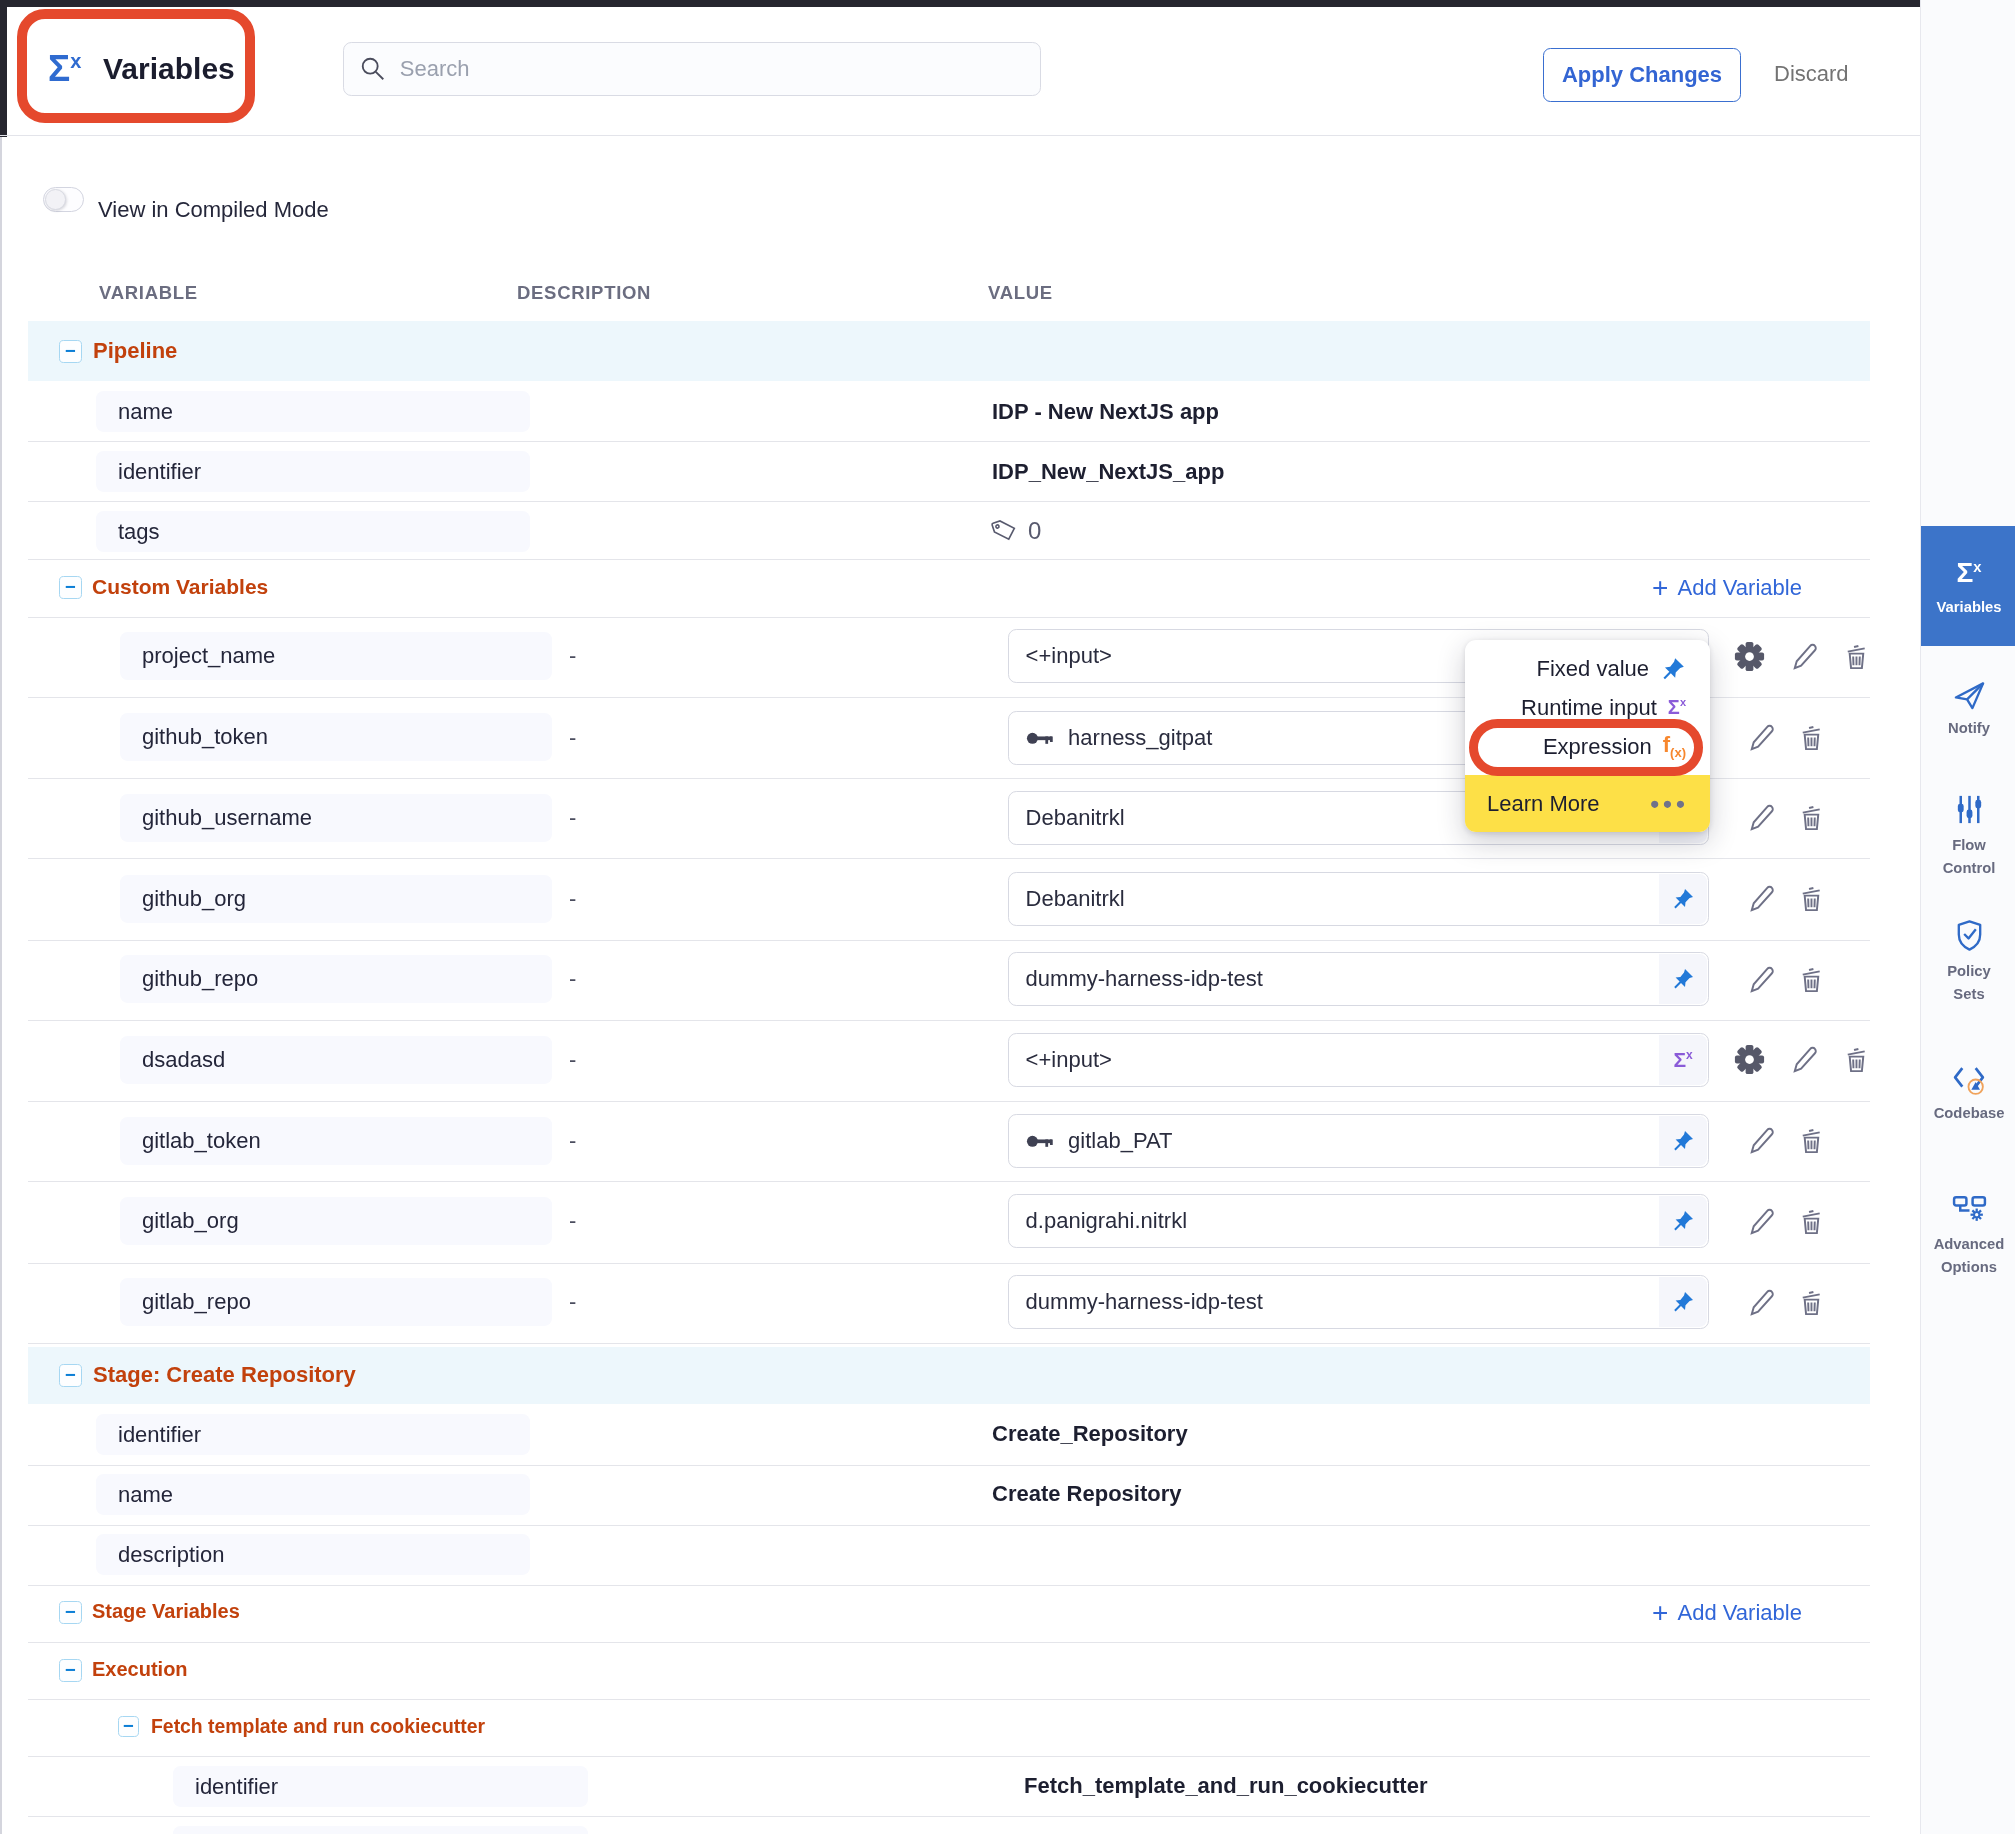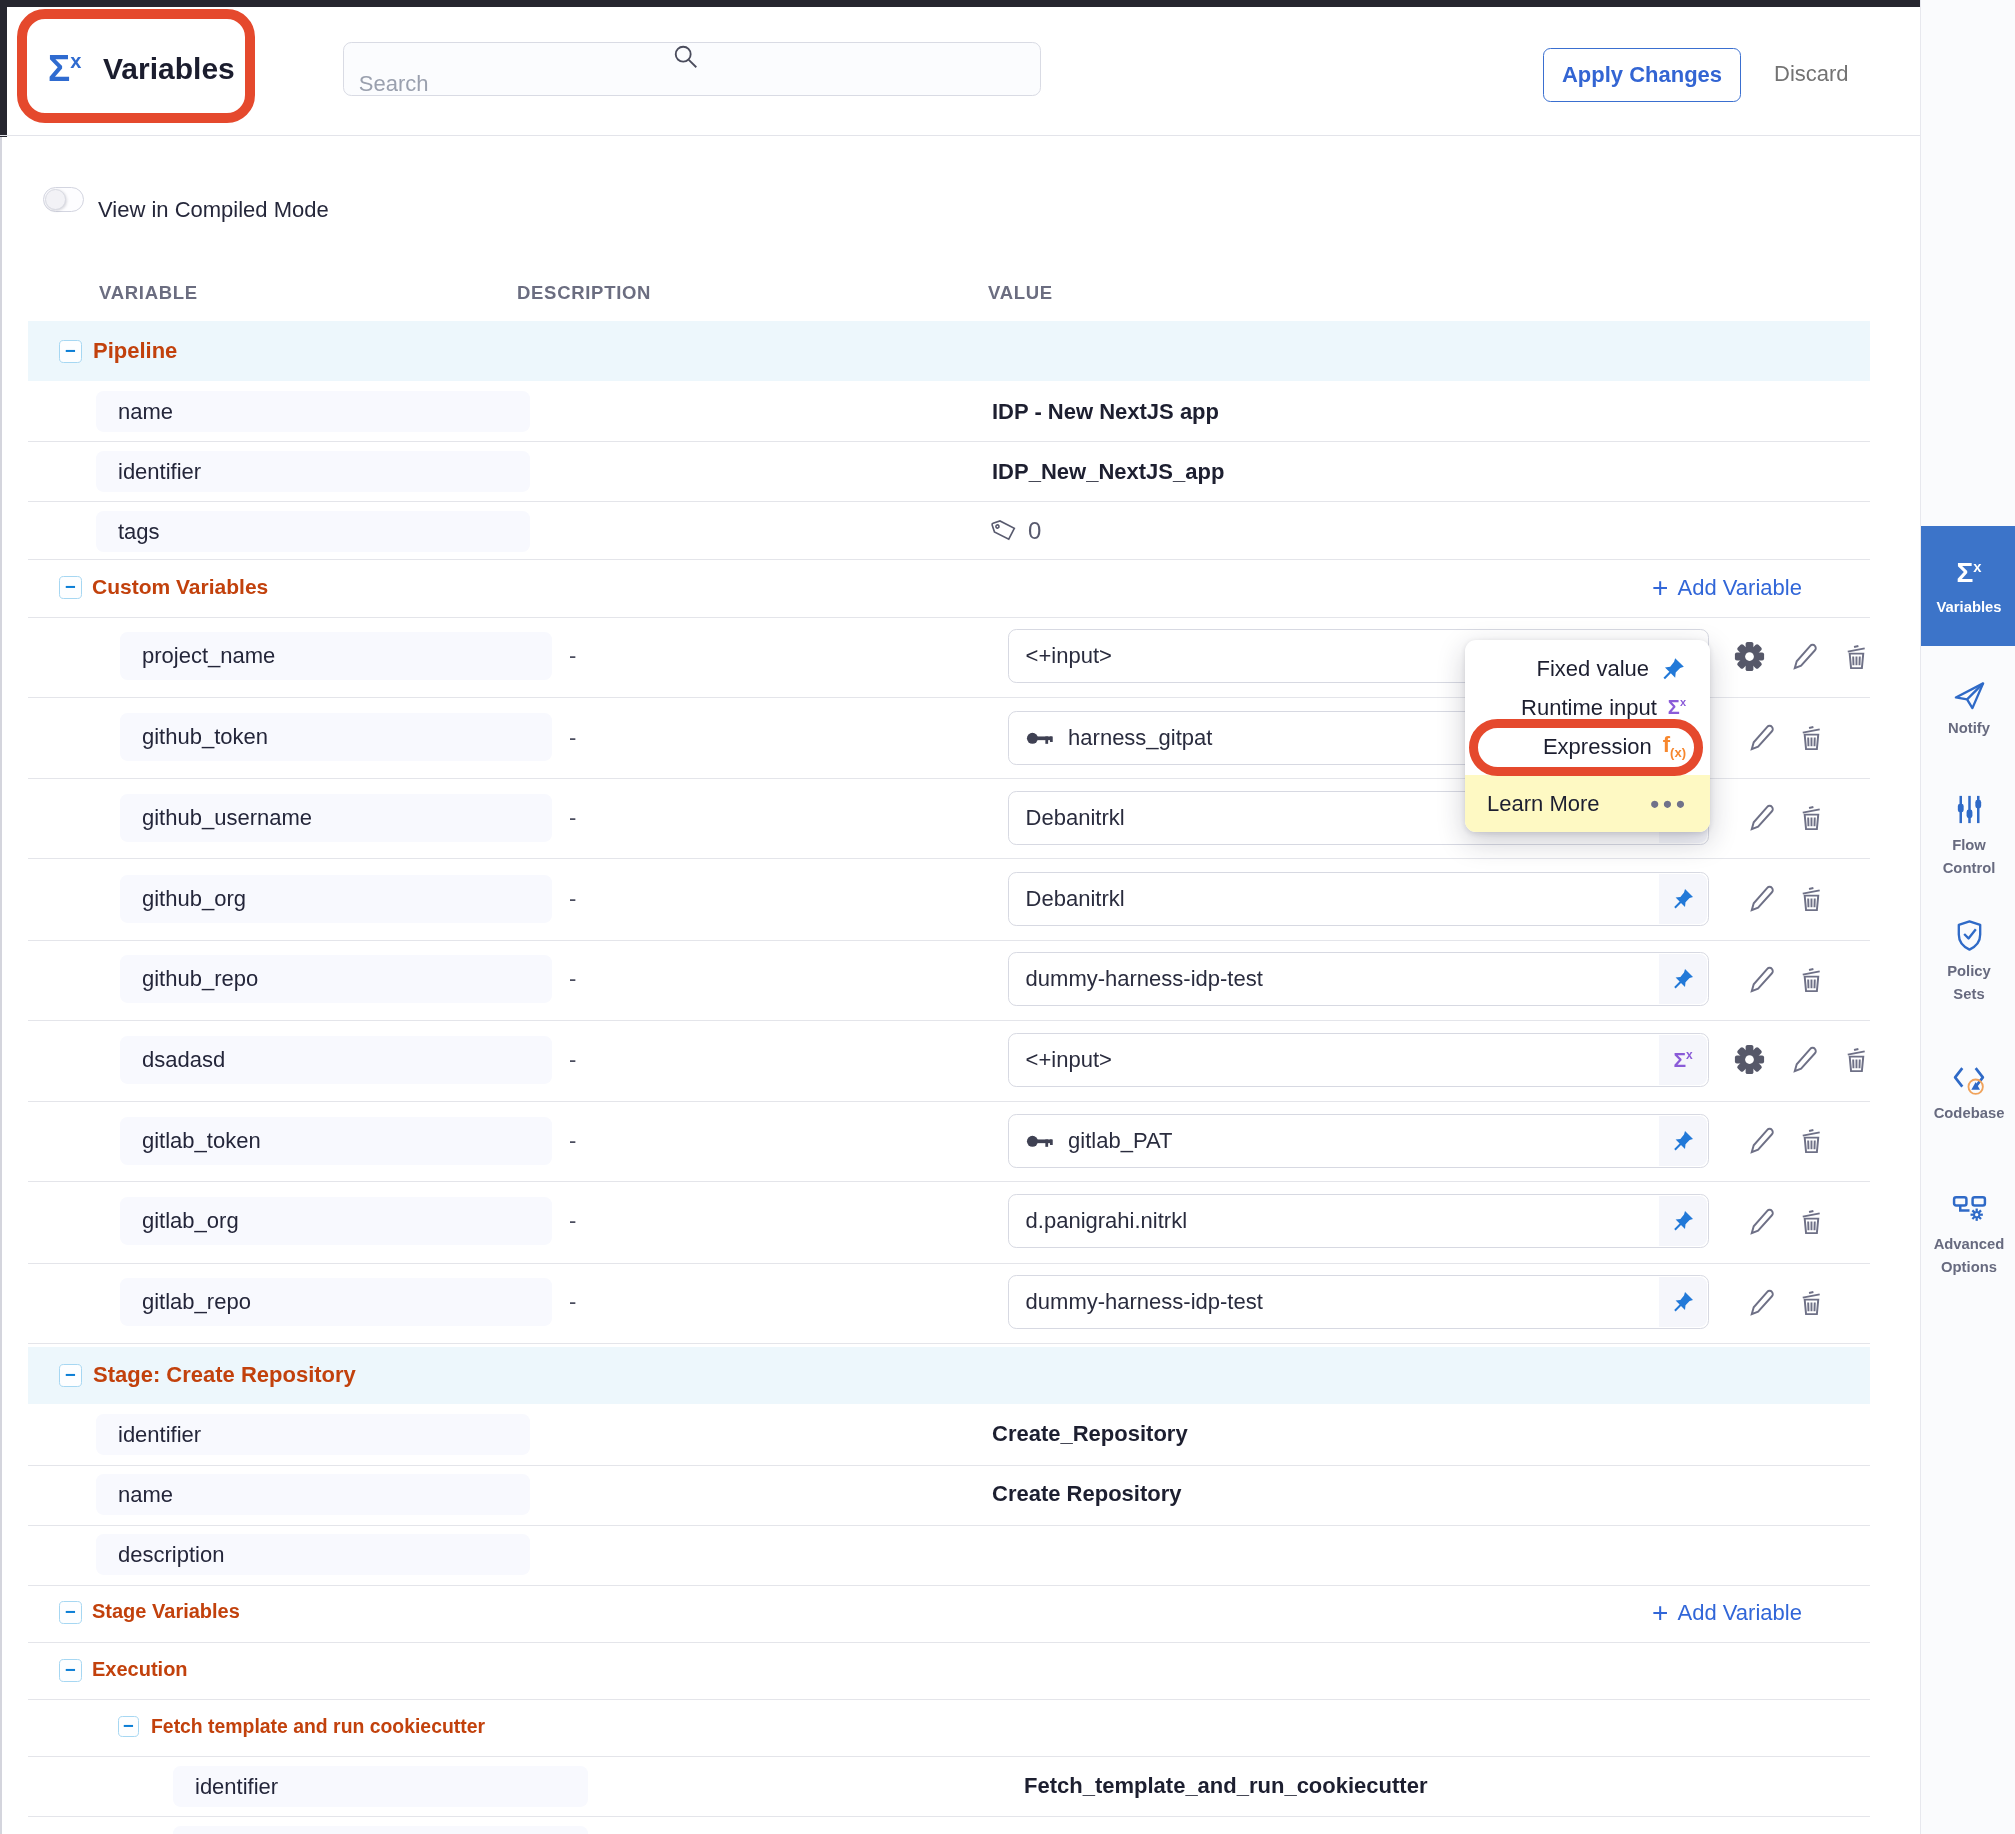--- a/index.html
+++ b/index.html
@@ -16,21 +16,21 @@
   .left-edge { left:0; top:137px; width:1.8px; height:1698px; background:#d4d5dd; }
 
   
   .header-divider { left:0; top:135px; width:1920px; height:0.9px; background:#e3e4ea; }
   .title-highlight { left:16.6px; top:9.2px; width:238px; height:114px;
     border:10px solid #e5492d; border-radius:28px; z-index:30; }
   .title-sigma { left:48px; top:48px; font-size:37px; font-weight:bold; color:#2f6bd0; }
   .title-sigma sup { font-size:20px; font-weight:bold; }
   .page-title { left:103px; top:52px; font-size:30px; font-weight:bold; color:#1b1d2e; }
   .search-box { left:343px; top:42px; width:698px; height:54px; background:#fbfcfe;
-    border:0.9px solid #d9dbe4; border-radius:8.3px; display:flex; align-items:center; padding:0 14.8px;flex-direction:column; }
+    border:0.9px solid #d9dbe4; border-radius:8.3px; display:flex; align-items:center; padding:0 14.8px; }
   .search-box input { border:none; outline:none; background:transparent; font-size:22px;
     color:#3a3c4e; width:100%; font-family:"Liberation Sans", sans-serif; }
   .search-box input::placeholder { color:#9aa0ae; }
   .apply-btn { left:1543px; top:48px; width:198px; height:54px; border:1.8px solid #3a6fd0;
     border-radius:7.4px; color:#3365d3; font-size:22px; font-weight:600; background:#fff;
     display:flex; align-items:center; justify-content:center; cursor:pointer; }
   .discard-link { left:1774px; top:61px; font-size:22px; color:#737373; cursor:pointer; }
 
   
   .toggle { left:43px; top:187px; width:41px; height:25px; border:0.9px solid #d3d5e0;
@@ -75,21 +75,21 @@
   
   .menu { left:1465px; top:640px; width:245px; height:192px; background:#fff; border-radius:11px;
     box-shadow:0 9.2px 28px rgba(31,33,56,.22), 0 1.8px 5.5px rgba(31,33,56,.12); z-index:20; }
   .menu-item { height:39px; display:flex; align-items:center; justify-content:flex-end;
     gap:11px; padding:0 24px; font-size:22px; color:#1d1f30; cursor:pointer; }
   .menu-item:first-child { margin-top:9.2px; }
   .menu-sigma { color:#8a5bd8; font-size:20px; font-weight:bold; }
   .menu-sigma sup { font-size:11px; }
   .menu-fx { color:#f7872e; font-size:22px; font-weight:bold;text-align:right; }
   .menu-fx sub { font-size:13px; }
-  .menu-footer { position:absolute; left:0; right:0; bottom:0; height:57px; background:#fef9c3;
+  .menu-footer { position:absolute; left:0; right:0; bottom:0; height:57px; background:#fde047;
     border-radius:0 0 11px 11px; display:flex; align-items:center; justify-content:space-between;
     padding:0 22px; font-size:22px; color:#1d1f30; cursor:pointer; }
   .menu-footer .dots { color:#70728a; font-size:16.6px; letter-spacing:2.8px; font-weight:bold; }
   .expression-highlight { position:absolute; left:3.7px; top:79px; width:234px; height:57px;
     border:9.2px solid #e5492d; border-radius:37px; pointer-events:none; }
 
   
   .sidebar { left:1920px; top:0; width:96px; height:1835px; background:#fafbfd;
     border-left:0.9px solid #e7e8ee; }
   .side-item { position:absolute; left:0; width:96px; text-align:center; color:#676a7f;

